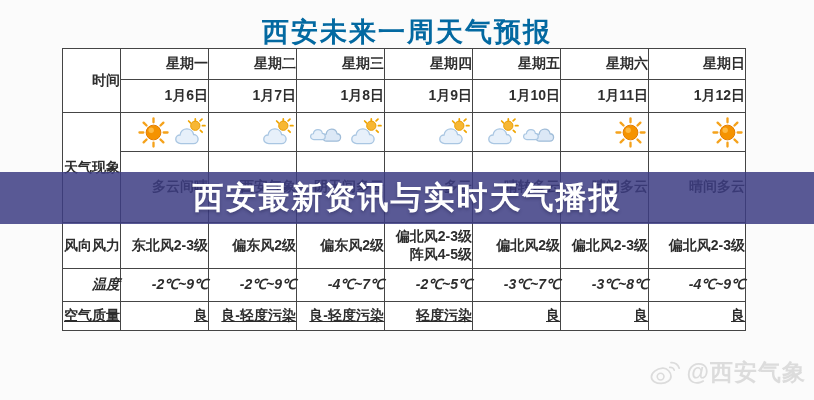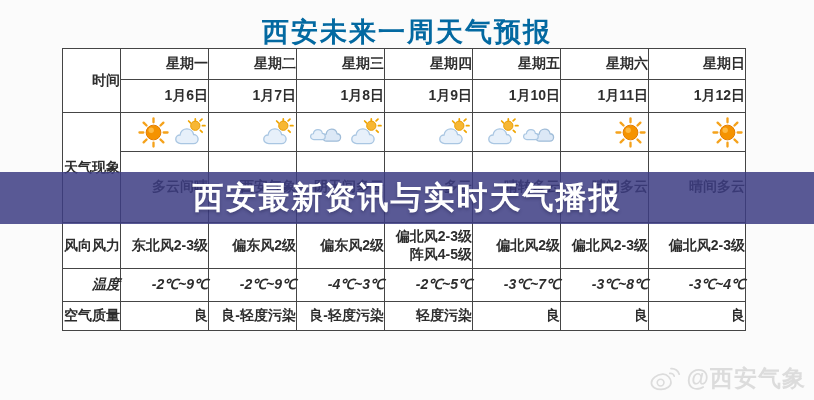--- a/index.html
+++ b/index.html
@@ -18,34 +18,34 @@
   table.wtable td{
     border:1.5px solid #454545;text-align:right;vertical-align:middle;
     font-weight:bold;color:#2d2d2d;font-size:14px;padding:0;line-height:1.25;
   }
   .r-week td{height:30px;}
   .r-date td{height:32px;}
   .r-icon td{height:38px;}
   .r-cond td{height:70px;font-size:13px;color:#16162e;}
   .r-wind td{height:45px;font-size:13px;}
   .r-temp td{height:32px;font-size:15px;font-style:italic;}
-  .r-air  td{height:28px;font-size:13px;}
+  .r-air  td{height:28px;font-size:13px;text-decoration:underline;}
   td.lbl{font-size:14px;}
   .icon-cell svg{vertical-align:middle;margin:0 2px;}
   .wind2:empty{display:none;}
   .banner{
     position:absolute;left:0;top:172px;width:814px;height:52px;
     display:flex;align-items:center;justify-content:center;z-index:5;
   }
   .banner .banner-text{
     font-size:31px;font-weight:bold;letter-spacing:2px;
     text-shadow:0 2px 3px rgba(30,30,70,0.35);white-space:nowrap;
   }
   .watermark{
-    position:absolute;right:8px;bottom:6px;z-index:6;
+    position:absolute;right:8px;bottom:12px;z-index:6;
     display:flex;align-items:center;gap:6px;
     font-size:23px;font-weight:bold;letter-spacing:1px;
   }
   .watermark svg{display:block;}
 </style>
 </head>
 <body>
 
 <div class="canvas">
 
@@ -226,25 +226,25 @@
             <div>偏北风2-3级</div>
           </td>
         <td>
             <div>偏北风2-3级</div>
           </td>
       </tr>
       <tr class="r-temp">
         <td class="lbl">温度</td>
         <td>-2℃~9℃</td>
         <td>-2℃~9℃</td>
-        <td>-4℃~3℃</td>
+        <td>-4℃~7℃</td>
         <td>-2℃~5℃</td>
         <td>-3℃~7℃</td>
         <td>-3℃~8℃</td>
-        <td>-3℃~4℃</td>
+        <td>-4℃~9℃</td>
       </tr>
       <tr class="r-air">
         <td class="lbl">空气质量</td>
         <td>良</td>
         <td>良-轻度污染</td>
         <td>良-轻度污染</td>
         <td>轻度污染</td>
         <td>良</td>
         <td>良</td>
         <td>良</td>

